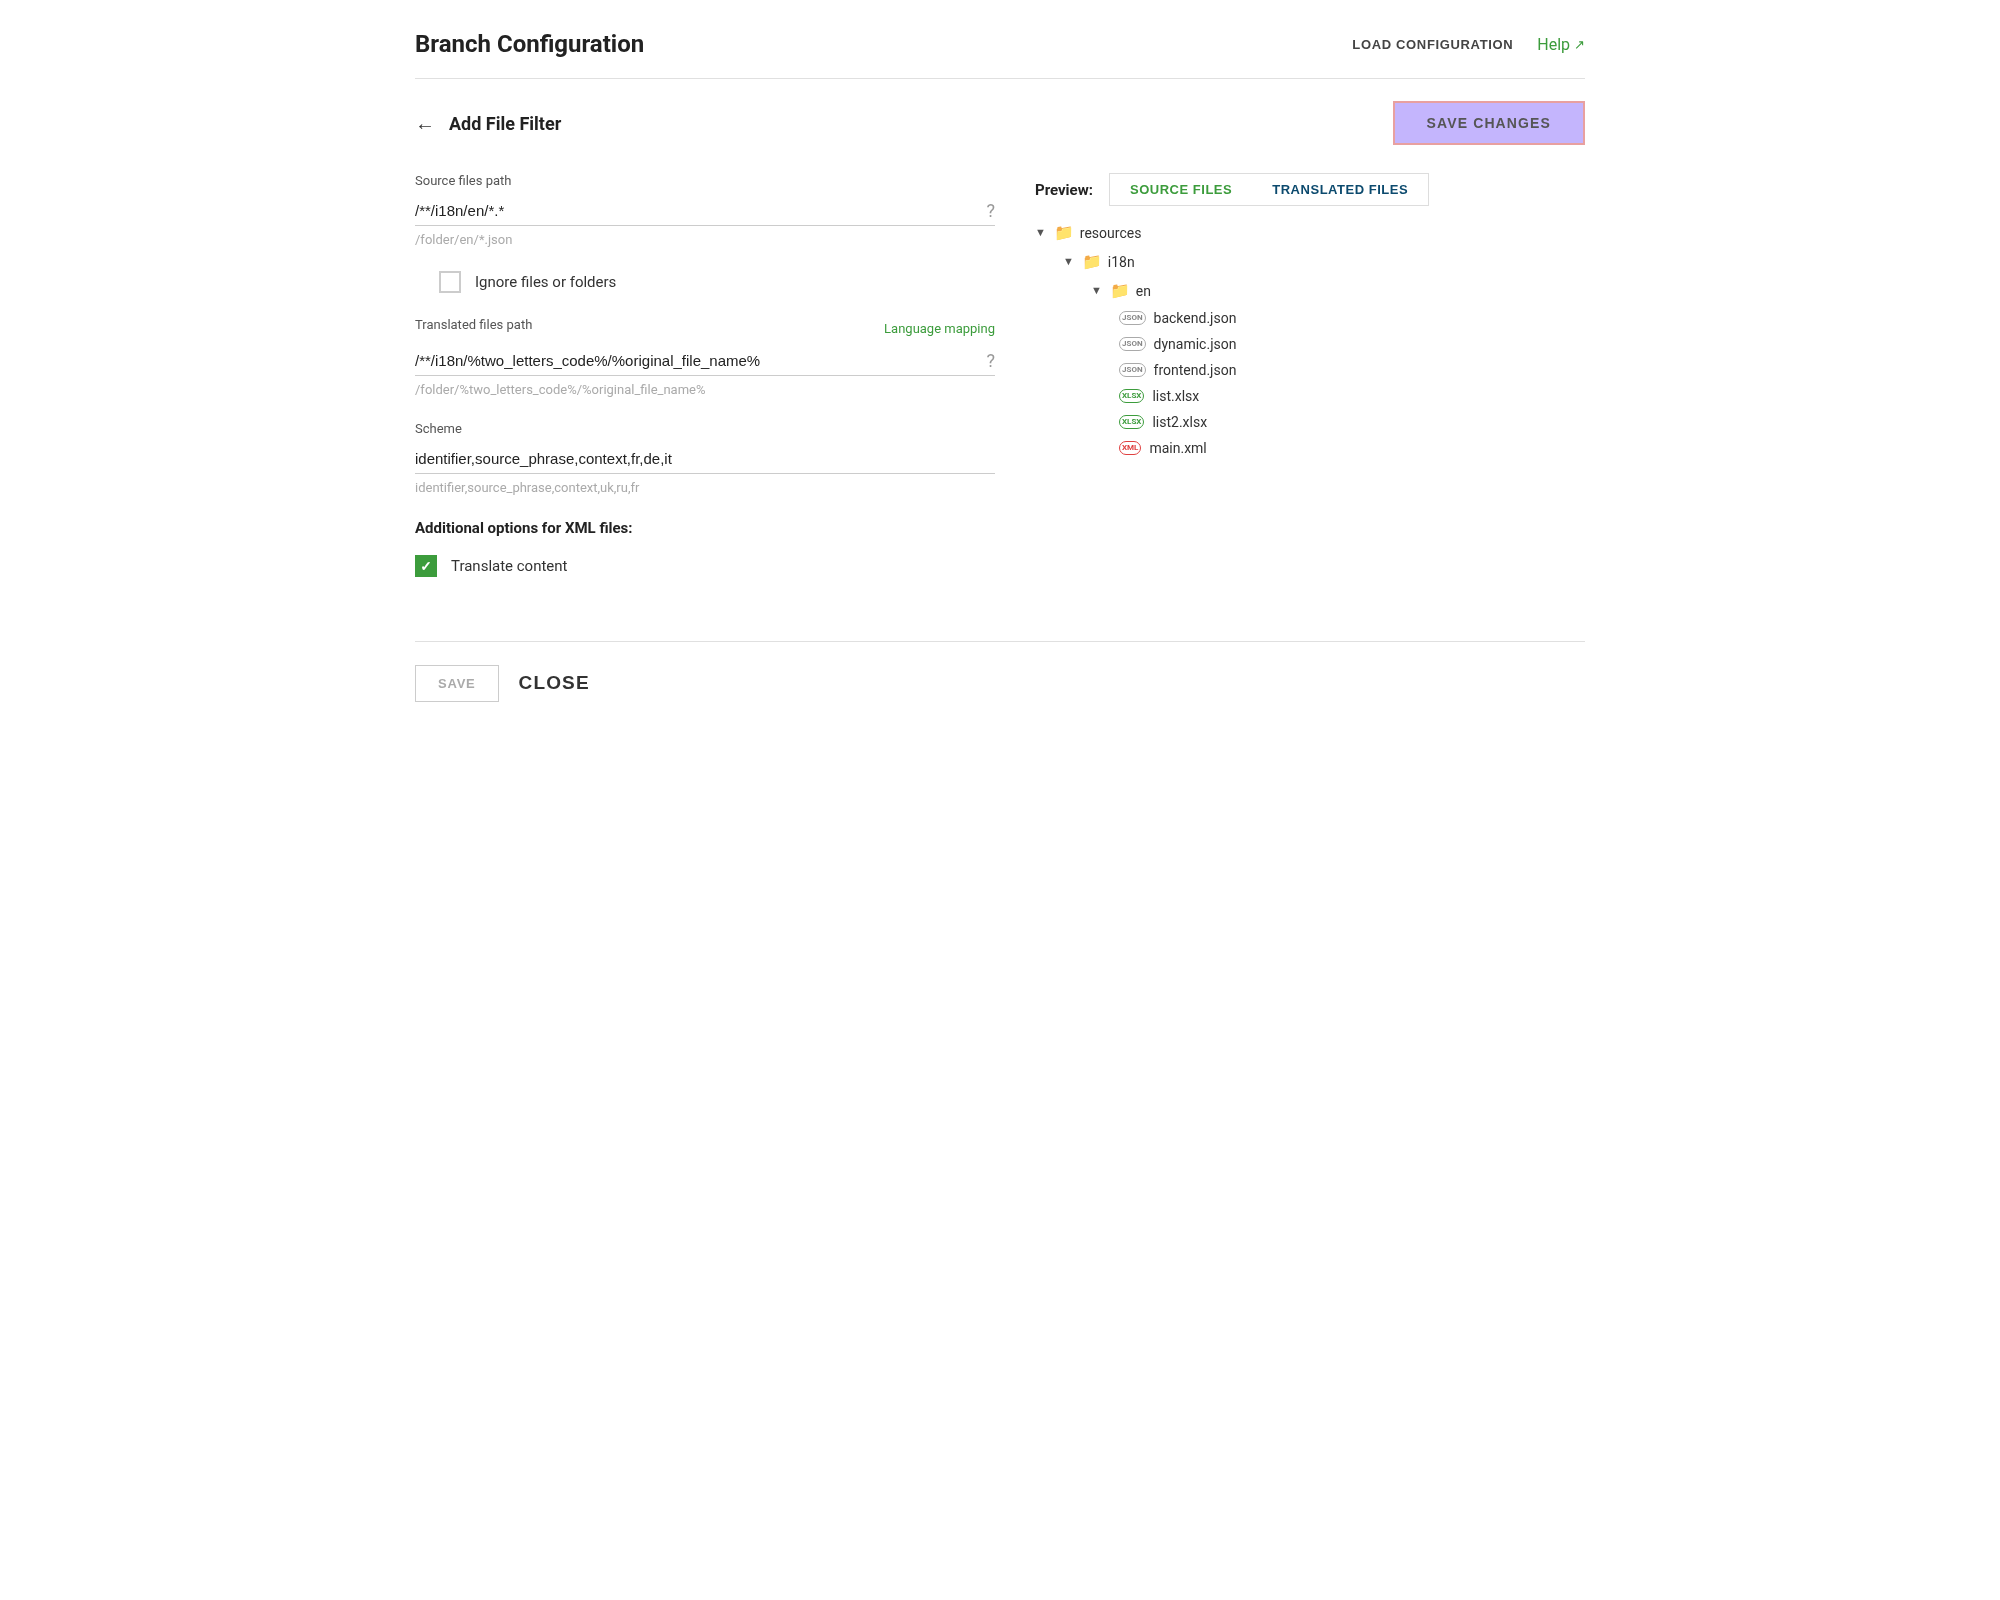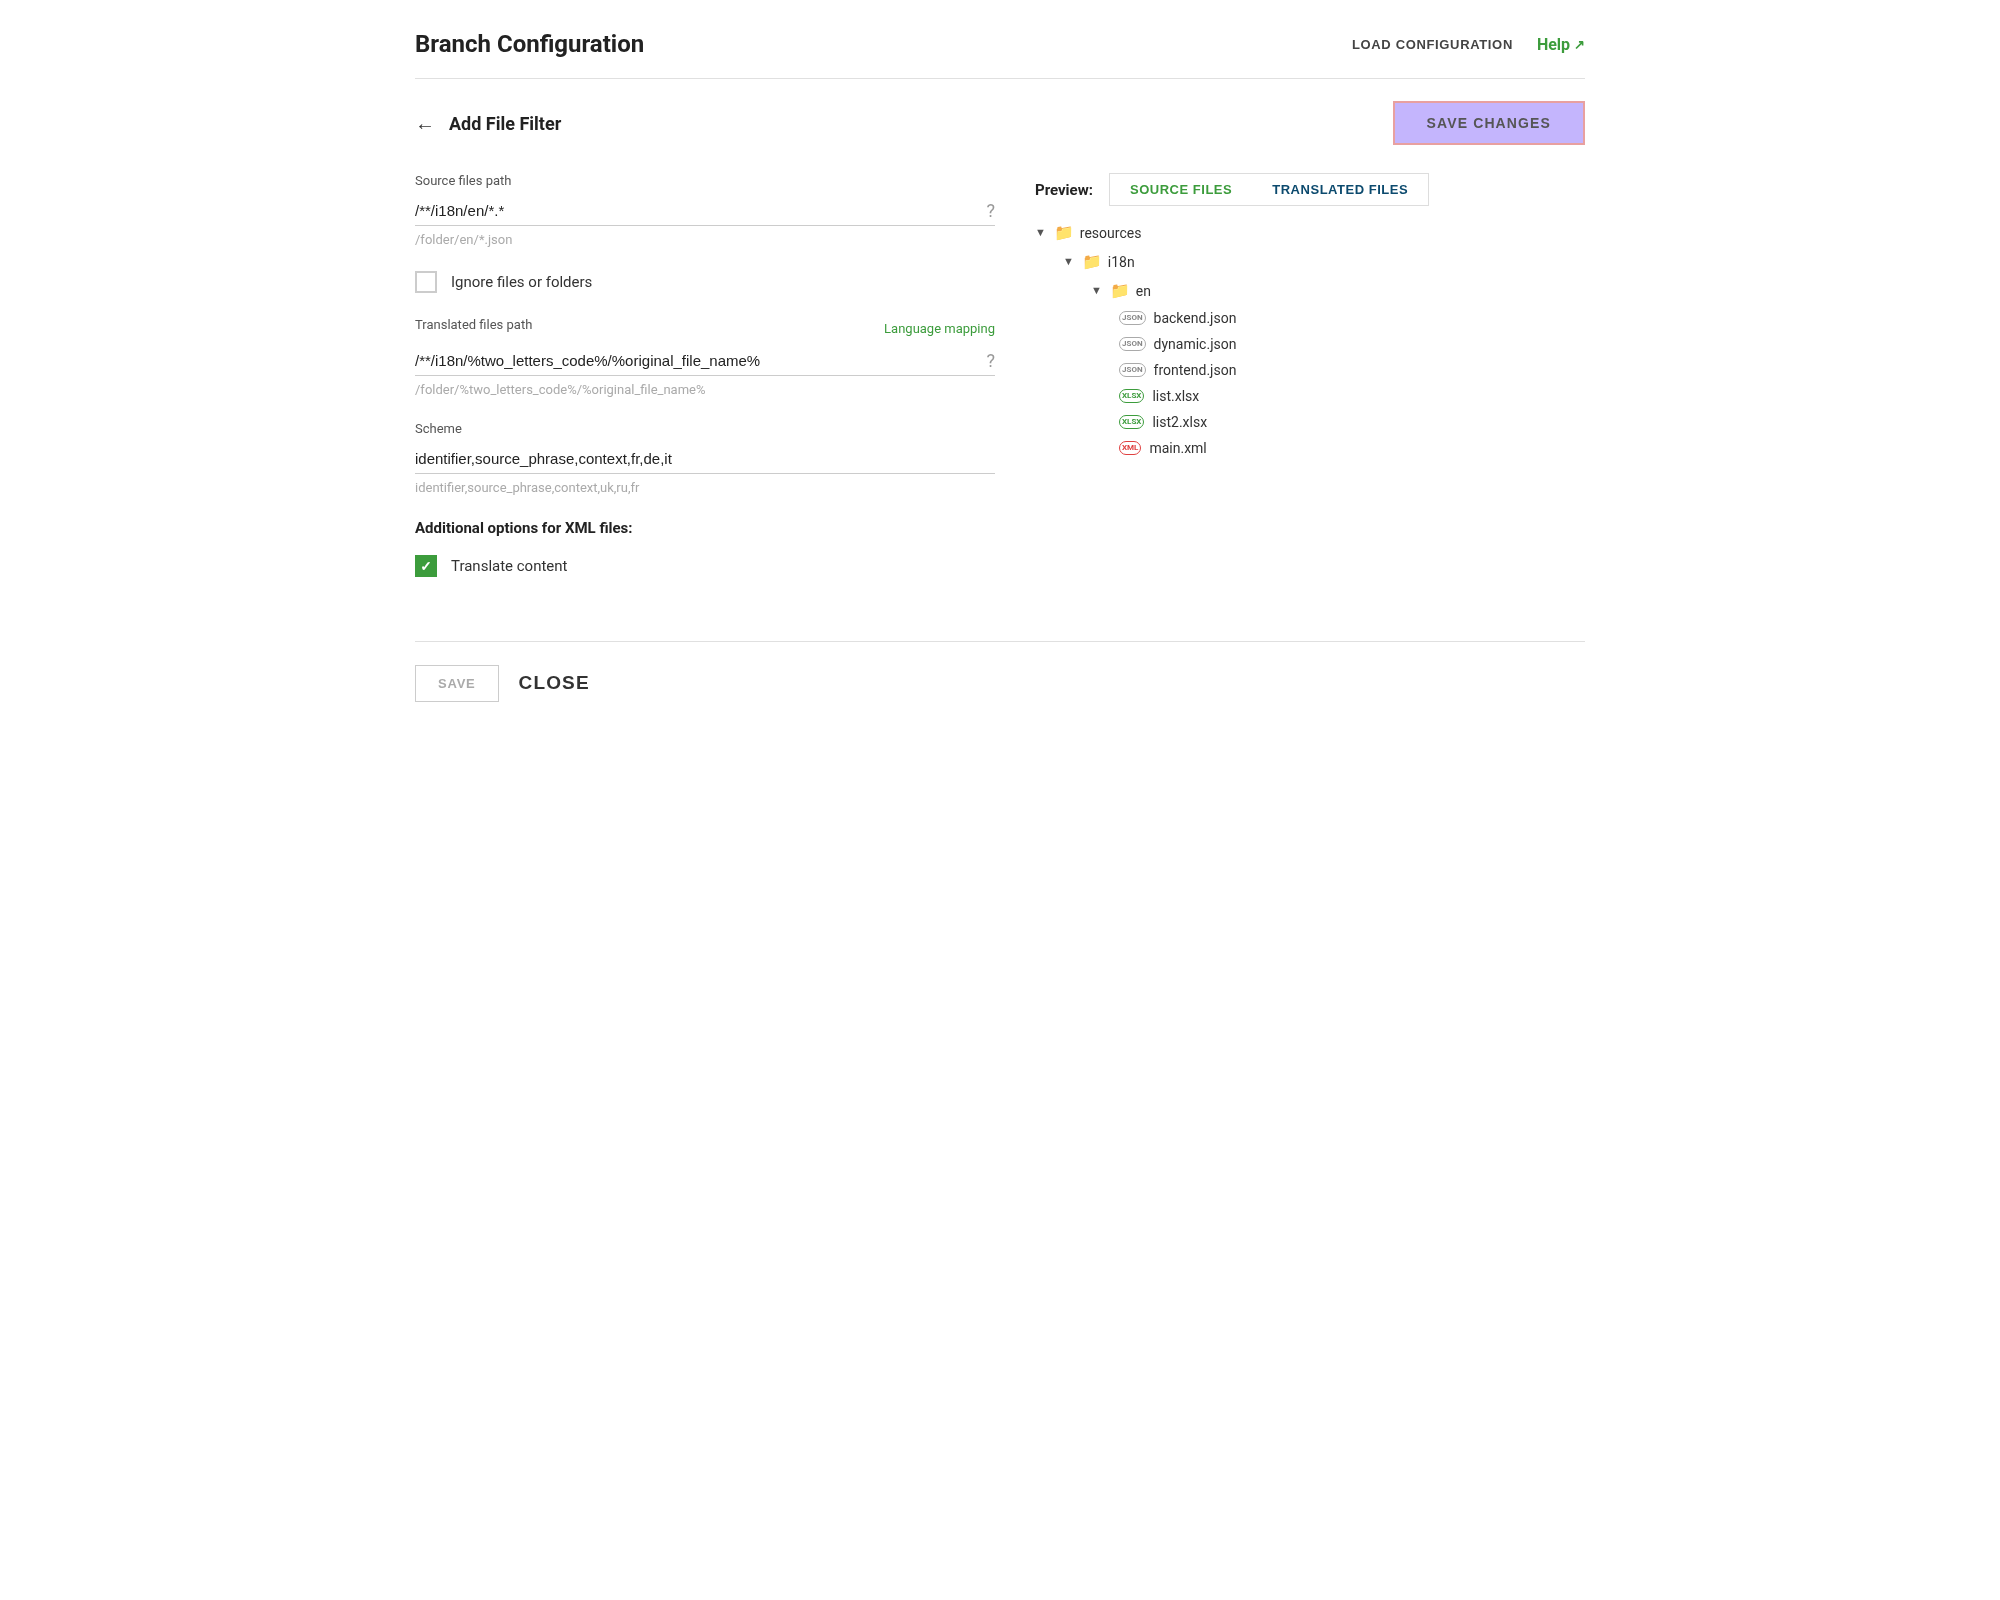--- a/index.html
+++ b/index.html
@@ -38,21 +38,21 @@
       font-weight: 600;
       color: #444;
       text-transform: uppercase;
       background: none;
       border: none;
       cursor: pointer;
     }
     .help-link {
       color: #3c9c3c;
       font-size: 16px;
-      font-weight: 700;
+      font-weight: 400;
       display: flex;
       align-items: center;
       gap: 4px;
       cursor: pointer;
       text-decoration: none;
     }
     .help-link .ext-icon {
       font-size: 13px;
     }
     
@@ -321,21 +321,21 @@
 
       <div class="field-group">
         <div class="field-label">Source files path</div>
         <div class="field-input-wrap">
           <input class="field-input" type="text" value="/**/i18n/en/*.*" style="">
           <span class="help-icon">?</span>
         </div>
         <div class="field-hint">/folder/en/*.json</div>
       </div>
 
-      <div class="checkbox-row" style="margin-bottom: 24px;">
+      <div class="checkbox-row" style="margin-bottom: 24px; margin-left: 24px;">
         <div class="checkbox-box"></div>
         <span class="checkbox-label">Ignore files or folders</span>
       </div>
 
       <div class="field-group">
         <div class="translated-path-header">
           <div class="field-label">Translated files path</div>
           <a class="lang-mapping-link">Language mapping</a>
         </div>
         <div class="field-input-wrap">

